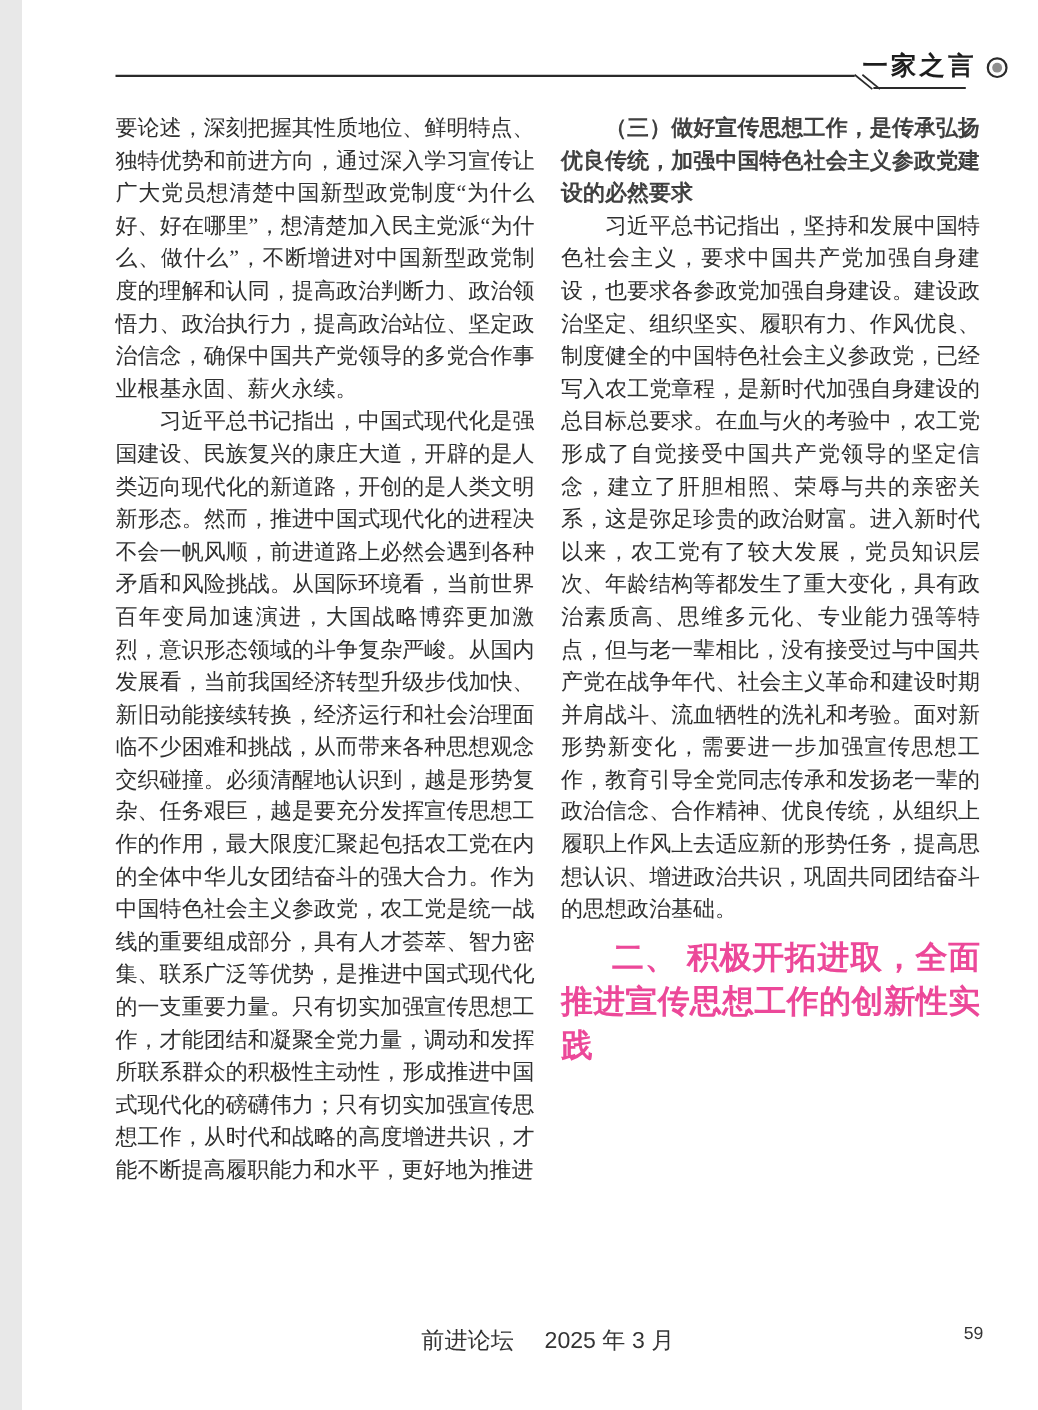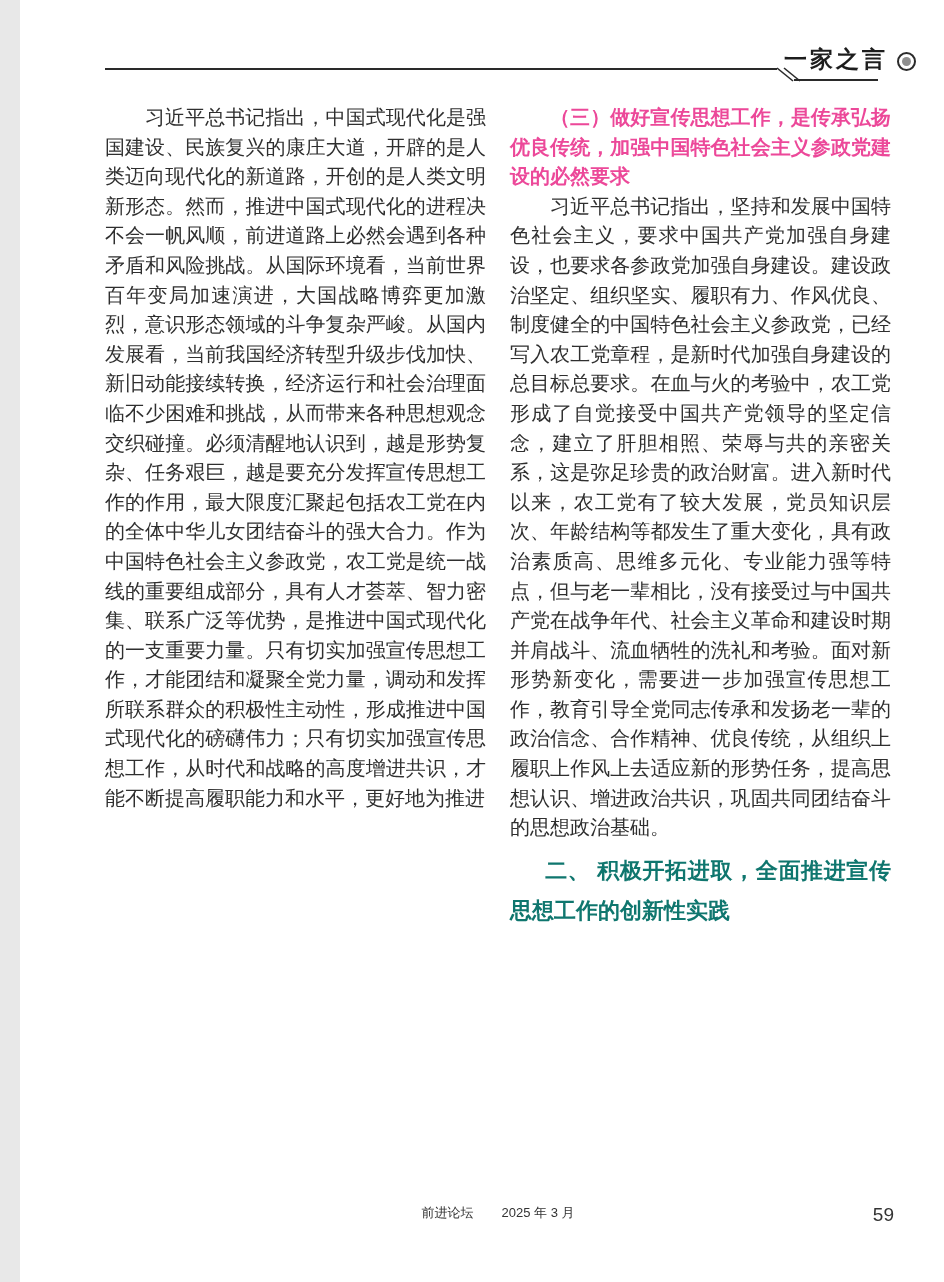--- a/index.html
+++ b/index.html
@@ -48,69 +48,70 @@
     text-align:justify;
     text-justify:inter-ideograph;
   }
   .col-left{left:85px;}
   .col-right{left:490px;}
   .col p{margin:0;}
   .para-indent{text-indent:2em;font-family:Liberation Serif, serif;}
   .sub-heading{
     font-weight:bold;
     text-indent:2em;
-    color:#ec4899;
+    color:#404040;
   }
   .section-heading{
     font-family:"Liberation Sans", sans-serif;
     font-weight:bold;
-    font-size:22px;
+    font-size:29px;
     line-height:40px;
     text-indent:1.6em;
     text-align:justify;
-    color:#0f766e;
+    color:#ec4899;
     margin:8px 0 2px 0;
   }
   
   .footer-center{
     position:absolute;
     left:85px;top:1204px;
     width:786px;
     text-align:center;
     font-family:"Liberation Sans", sans-serif;
-    font-size:13px;
+    font-size:21px;
     color:#333333;
   }
   .footer-journal{font-weight:500;}
   .footer-date{margin-left:28px;}
   .page-number{
     position:absolute;
     top:1204px;right:70px;
     font-family:"Liberation Sans", sans-serif;
-    font-size:19px;
+    font-size:16px;
     color:#333333;
   }
 </style>
 </head>
 <body>
 
 <div class="page">
 
   <svg class="header-rule" width="944" height="100" viewBox="0 0 944 100" aria-hidden="true">
     <line x1="85" y1="69" x2="757" y2="69" stroke="#2a2a2a" stroke-width="2"></line>
     <line x1="757" y1="68" x2="773" y2="81" stroke="#2a2a2a" stroke-width="1.6"></line>
     <line x1="764" y1="68" x2="780" y2="81" stroke="#2a2a2a" stroke-width="1.6"></line>
     <line x1="774" y1="80" x2="858" y2="80" stroke="#2a2a2a" stroke-width="2"></line>
   </svg>
 
   <div class="header-label">一家之言</div>
 
   <span class="bullseye"></span>
 
   <section class="col col-left">
+    <p>要论述，深刻把握其性质地位、鲜明特点、独特优势和前进方向，通过深入学习宣传让广大党员想清楚中国新型政党制度“为什么好、好在哪里”，想清楚加入民主党派“为什么、做什么”，不断增进对中国新型政党制度的理解和认同，提高政治判断力、政治领悟力、政治执行力，提高政治站位、坚定政治信念，确保中国共产党领导的多党合作事业根基永固、薪火永续。</p>
     <p class="para-indent">习近平总书记指出，中国式现代化是强国建设、民族复兴的康庄大道，开辟的是人类迈向现代化的新道路，开创的是人类文明新形态。然而，推进中国式现代化的进程决不会一帆风顺，前进道路上必然会遇到各种矛盾和风险挑战。从国际环境看，当前世界百年变局加速演进，大国战略博弈更加激烈，意识形态领域的斗争复杂严峻。从国内发展看，当前我国经济转型升级步伐加快、新旧动能接续转换，经济运行和社会治理面临不少困难和挑战，从而带来各种思想观念交织碰撞。必须清醒地认识到，越是形势复杂、任务艰巨，越是要充分发挥宣传思想工作的作用，最大限度汇聚起包括农工党在内的全体中华儿女团结奋斗的强大合力。作为中国特色社会主义参政党，农工党是统一战线的重要组成部分，具有人才荟萃、智力密集、联系广泛等优势，是推进中国式现代化的一支重要力量。只有切实加强宣传思想工作，才能团结和凝聚全党力量，调动和发挥所联系群众的积极性主动性，形成推进中国式现代化的磅礴伟力；只有切实加强宣传思想工作，从时代和战略的高度增进共识，才能不断提高履职能力和水平，更好地为推进</p>
   </section>
 
   <section class="col col-right">
     <p class="sub-heading">（三）做好宣传思想工作，是传承弘扬优良传统，加强中国特色社会主义参政党建设的必然要求</p>
     <p class="para-indent">习近平总书记指出，坚持和发展中国特色社会主义，要求中国共产党加强自身建设，也要求各参政党加强自身建设。建设政治坚定、组织坚实、履职有力、作风优良、制度健全的中国特色社会主义参政党，已经写入农工党章程，是新时代加强自身建设的总目标总要求。在血与火的考验中，农工党形成了自觉接受中国共产党领导的坚定信念，建立了肝胆相照、荣辱与共的亲密关系，这是弥足珍贵的政治财富。进入新时代以来，农工党有了较大发展，党员知识层次、年龄结构等都发生了重大变化，具有政治素质高、思维多元化、专业能力强等特点，但与老一辈相比，没有接受过与中国共产党在战争年代、社会主义革命和建设时期并肩战斗、流血牺牲的洗礼和考验。面对新形势新变化，需要进一步加强宣传思想工作，教育引导全党同志传承和发扬老一辈的政治信念、合作精神、优良传统，从组织上履职上作风上去适应新的形势任务，提高思想认识、增进政治共识，巩固共同团结奋斗的思想政治基础。</p>
     <h2 class="section-heading">二、 积极开拓进取，全面推进宣传思想工作的创新性实践</h2>
   </section>
 
   <div class="footer-center">

